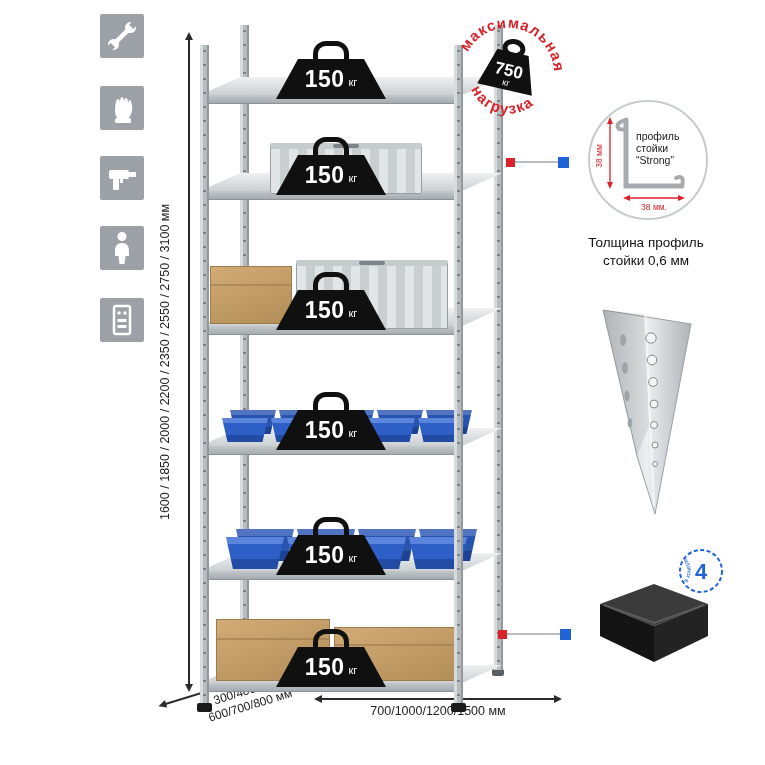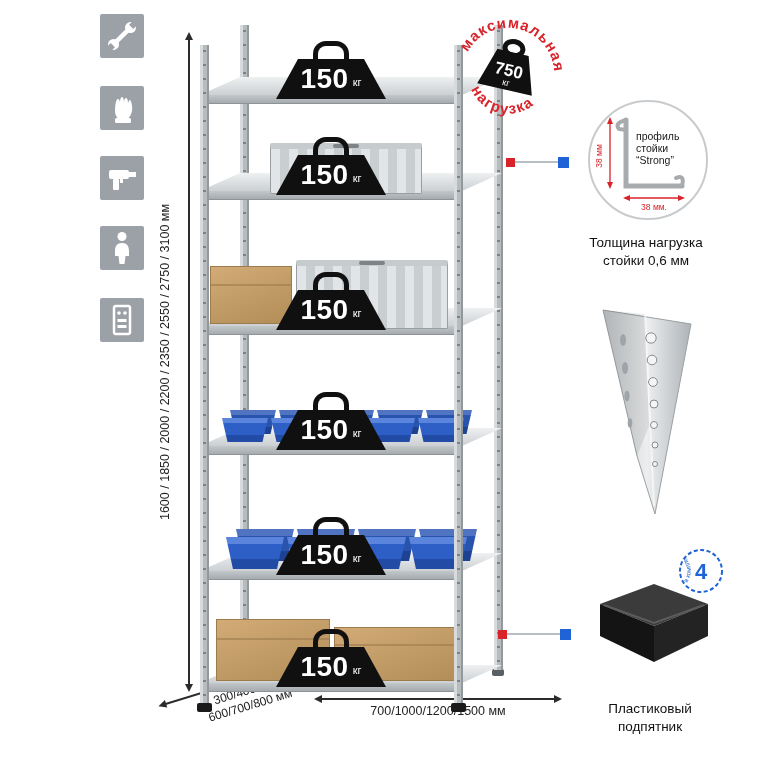--- a/index.html
+++ b/index.html
@@ -52,21 +52,21 @@
   .bin.s4{width:46px;height:24px}
   .bin.s5{width:58px;height:32px}
   .binrow.back .bin{filter:brightness(.88)}
 
   
   .weight{position:absolute;left:76px;width:110px;z-index:8;text-align:center}
   .knob{width:26px;height:13px;margin:0 auto;border:5px solid #101010;border-bottom:none;
         border-radius:13px 13px 0 0}
   .wbody{height:40px;background:#101010;clip-path:polygon(20% 0,80% 0,100% 100%,0 100%);
          display:flex;align-items:center;justify-content:center;color:#fff}
-  .wbody .num{font-size:28px;font-weight:bold;letter-spacing:.5px}
+  .wbody .num{font-size:23px;font-weight:bold;letter-spacing:.5px}
   .wbody .u{font-size:11px;margin-left:4px;margin-top:6px}
 
   
   .stamp{position:absolute;left:443px;top:4px;width:132px;height:132px;transform:rotate(13deg);z-index:10}
 
   
   .mark-red{position:absolute;width:9px;height:9px;background:#d8232a;z-index:11}
   .mark-blue{position:absolute;width:11px;height:11px;background:#1f63d6;z-index:11}
   .cline{position:absolute;height:2px;background:#b9bec2;z-index:9}
 
@@ -293,21 +293,21 @@
       <line x1="38" y1="96" x2="90" y2="96" stroke="#d8232a" stroke-width="1.3"></line>
       <polygon points="40,93 40,99 33,96" fill="#d8232a"></polygon>
       <polygon points="88,93 88,99 95,96" fill="#d8232a"></polygon>
       <text x="64" y="108" font-size="8.5" fill="#d8232a" text-anchor="middle">38 мм.</text>
       <text x="46" y="38" font-size="10.5" fill="#1a1a1a">профиль</text>
       <text x="46" y="50" font-size="10.5" fill="#1a1a1a">стойки</text>
       <text x="46" y="62" font-size="10.5" fill="#1a1a1a">“Strong”</text>
     </svg>
   </div>
   <div class="caption cap-profile">
-    <div>Толщина нагрузка</div>
+    <div>Толщина профиль</div>
     <div>стойки 0,6 мм</div>
   </div>
 
   <div class="postimg">
     <svg width="108" height="214" viewBox="0 0 108 214">
       <defs>
         <linearGradient id="gp" x1="0" y1="0" x2="1" y2="0">
           <stop offset="0" stop-color="#c0c4c7"></stop>
             <stop offset=".5" stop-color="#eceeef"></stop>
             <stop offset="1" stop-color="#aeb3b7"></stop>
@@ -343,24 +343,20 @@
       <defs>
           <path id="bp" d="M 10,38 A 20,20 0 0 0 10,12"></path>
         </defs>
       <circle cx="25" cy="25" r="21" fill="#ffffff" stroke="#1f63d6" stroke-width="2" stroke-dasharray="4 2.5"></circle>
       <text x="25" y="33" text-anchor="middle" font-size="22" font-weight="bold" fill="#1f63d6">4</text>
       <text font-size="6.5" fill="#1f63d6">
         <textPath href="#bp" startOffset="5%">в комплекте</textPath>
       </text>
     </svg>
   </div>
-  <div class="caption cap-foot">
-    <div>Пластиковый</div>
-    <div>подпятник</div>
-  </div>
 
   <div class="hdim-line"></div>
   <div class="hdim-label">700/1000/1200/1500 мм</div>
 
   <div class="ddim">
     <div class="ddim-line"></div>
     <div class="ddim-label">
       <div>300/400/500</div>
       <div>600/700/800 мм</div>
     </div>

